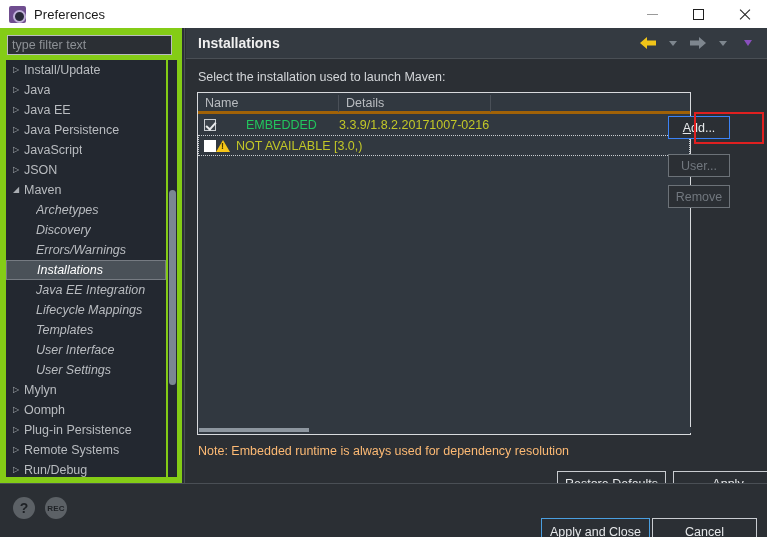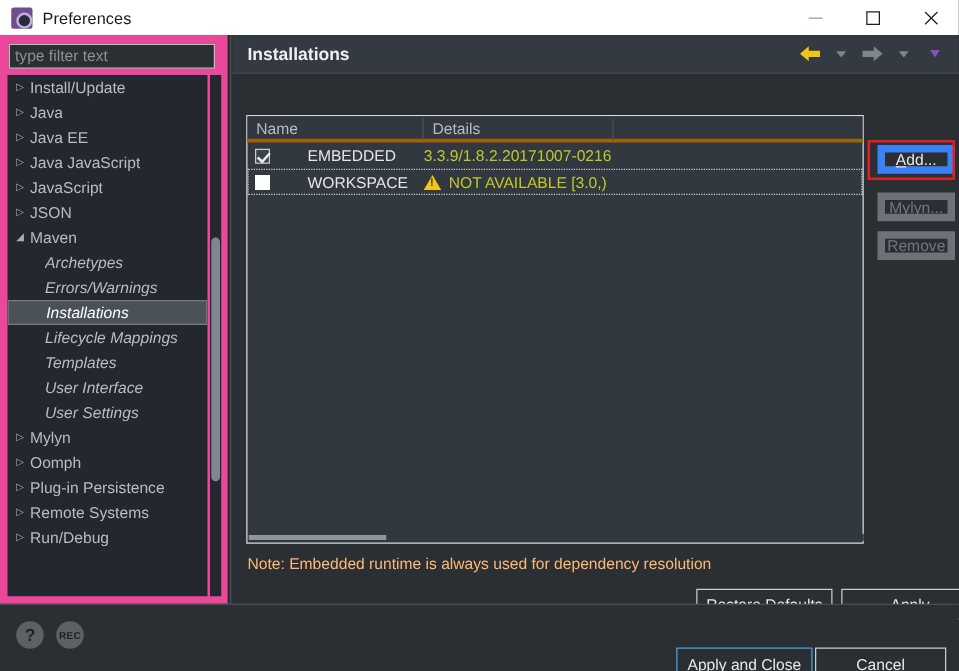--- a/index.html
+++ b/index.html
@@ -47,21 +47,21 @@
 
   
   #body {
     position: absolute; left: 0; top: 28px;
     width: 767px; height: 509px; background: #2b2f34;
   }
 
   
   #leftpane {
     position: absolute; left: 0; top: 0; width: 185px; height: 455px;
-    background: #ec4899;
+    background: #84cc16;
   }
   #filter-input {
     position: absolute; left: 7px; top: 7px; width: 165px; height: 20px;
     background: #2b2f34; border: 1px solid #b9bcc0;
     color: #8d9196; font-size: 12.5px;
     padding-left: 4px; line-height: 18px;
   }
   #tree {
     position: absolute; left: 6px; top: 32px; width: 160px; height: 417px;
     background: #232830; overflow: hidden;
@@ -165,21 +165,21 @@
     position: relative; flex: none;
   }
   .cb.checked { background: #3b424a; border-color: #c9ccd0; }
   .cb.checked::after {
     content: ""; position: absolute; left: 3px; top: 0px;
     width: 4px; height: 8px; border: solid #e8eaec;
     border-width: 0 2px 2px 0; transform: rotate(42deg);
   }
   .cell-name {
     width: 123px; padding-left: 30px; font-size: 12.5px;
-    color: #e5e5e5; white-space: nowrap; overflow: hidden;
+    color: #22c55e; white-space: nowrap; overflow: hidden;
   }
   .cell-details {
     font-size: 12.5px; color: #c2c727; white-space: nowrap;
     display: flex; align-items: center; gap: 6px;
   }
   .warn-icon {
     width: 0; height: 0; position: relative;
     border-left: 7px solid transparent;
     border-right: 7px solid transparent;
     border-bottom: 12px solid #f5c518;
@@ -194,22 +194,22 @@
     position: absolute; left: 1px; bottom: 1px; width: 492px; height: 6px;
     background: #313840;
   }
   #table-hthumb {
     position: absolute; left: 0; top: 1px; width: 110px; height: 4px;
     background: #8d969f;
   }
 
   
   .sidebtn {
-    position: absolute; left: 702px; width: 62px; height: 23px;
-    background: #2b2f34; border: 6px solid #3b82f6;
+    position: absolute; left: 668px; width: 62px; height: 23px;
+    background: #2b2f34; border: 1px solid #3b82f6;
     font-size: 12.5px; color: #e6e8ea;
     display: flex; align-items: center; justify-content: center;
   }
   .sidebtn.disabled { color: #71777e; border-color: #6c7278; }
   #btn-add { top: 88px; }
   #btn-edit { top: 126px; }
   #btn-remove { top: 157px; }
   #add-highlight {
     position: absolute; left: 694px; top: 84px;
     width: 70px; height: 32px; border: 2px solid #e02020;
@@ -296,42 +296,48 @@
         <div class="tree-item lvl1">
           <span class="arrow">▷</span>
           <span class="lbl">Java</span>
         </div>
         <div class="tree-item lvl1">
           <span class="arrow">▷</span>
           <span class="lbl">Java EE</span>
         </div>
         <div class="tree-item lvl1">
           <span class="arrow">▷</span>
-          <span class="lbl">Java JavaScript</span>
+          <span class="lbl">Java Persistence</span>
         </div>
         <div class="tree-item lvl1">
           <span class="arrow">▷</span>
           <span class="lbl">JavaScript</span>
         </div>
         <div class="tree-item lvl1">
           <span class="arrow">▷</span>
           <span class="lbl">JSON</span>
         </div>
         <div class="tree-item lvl1">
           <span class="arrow">◢</span>
           <span class="lbl">Maven</span>
         </div>
         <div class="tree-item lvl2">
           <span class="lbl">Archetypes</span>
         </div>
         <div class="tree-item lvl2">
+          <span class="lbl">Discovery</span>
+        </div>
+        <div class="tree-item lvl2">
           <span class="lbl">Errors/Warnings</span>
         </div>
         <div class="tree-item lvl2 sel">
           <span class="lbl">Installations</span>
+        </div>
+        <div class="tree-item lvl2">
+          <span class="lbl">Java EE Integration</span>
         </div>
         <div class="tree-item lvl2">
           <span class="lbl">Lifecycle Mappings</span>
         </div>
         <div class="tree-item lvl2">
           <span class="lbl">Templates</span>
         </div>
         <div class="tree-item lvl2">
           <span class="lbl">User Interface</span>
         </div>
@@ -388,38 +394,38 @@
         <div class="navbtn">
           <div class="caret gray"></div>
         </div>
         <div class="navbtn">
           <div class="caret purple"></div>
         </div>
       </div>
     </div>
     <div id="header-rule"></div>
 
+    <div id="instr">Select the installation used to launch Maven:</div>
 
     <div id="table">
       <div id="thead">
         <div class="th c1">Name</div>
         <div class="th c2">Details</div>
         <div class="th c3"></div>
       </div>
       <div id="tbody">
           <div class="trow">
             <div class="cb checked"></div>
             <div class="cell-name">EMBEDDED</div>
             <div class="cell-details">
               <span>3.3.9/1.8.2.20171007-0216</span>
             </div>
           </div>
           <div class="trow focus">
             <div class="cb"></div>
-            <div class="cell-name">WORKSPACE</div>
             <div class="cell-details">
               <div class="warn-icon"></div>
               <span>NOT AVAILABLE [3.0,)</span>
             </div>
           </div>
         </div>
       <div id="table-hscroll">
         <div id="table-hthumb"></div>
       </div>
     </div>
@@ -431,21 +437,21 @@
     </div>
     <div id="btn-apply">
       <span><span class="ul">A</span>pply</span>
     </div>
   </div>
 
   <div class="sidebtn" id="btn-add">
     <span><span class="ul">A</span>dd...</span>
   </div>
   <div class="sidebtn disabled" id="btn-edit">
-    <span>Mylyn...</span>
+    <span>User...</span>
   </div>
   <div class="sidebtn disabled" id="btn-remove">
     <span>Remove</span>
   </div>
   <div id="add-highlight"></div>
 
   <div id="bottom-rule"></div>
   <div id="bottombar">
     <div class="round-icon" id="help-icon">?</div>
     <div class="round-icon" id="rec-icon">

